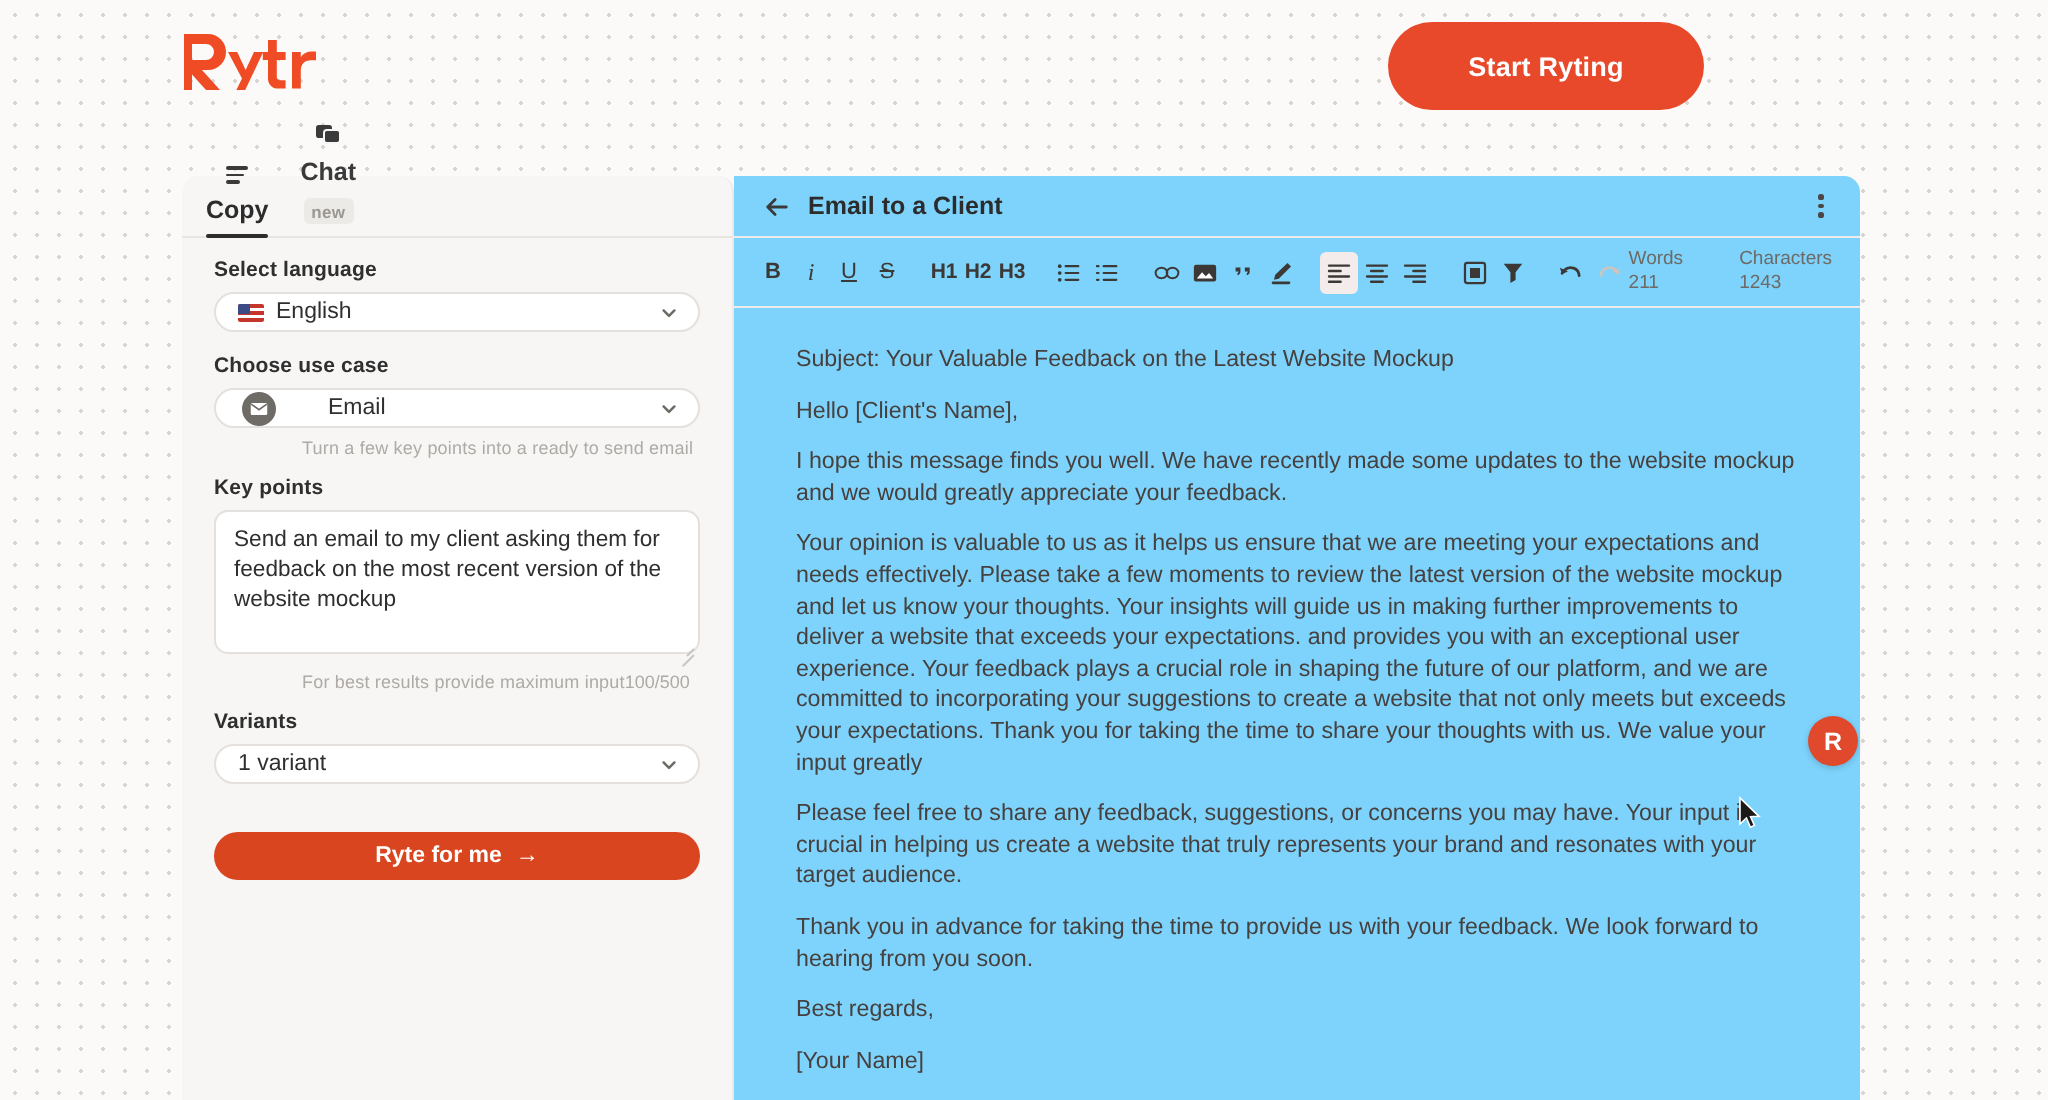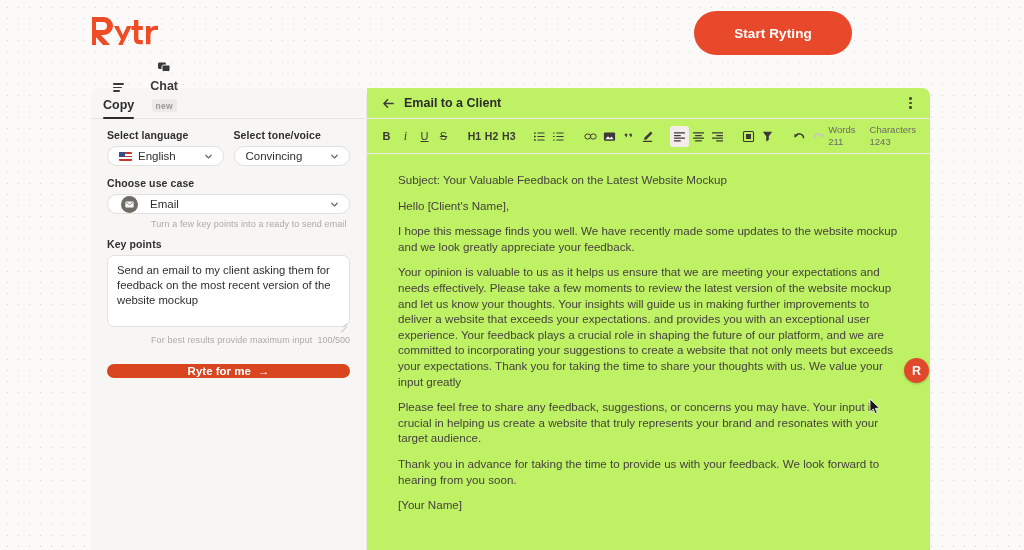--- a/index.html
+++ b/index.html
@@ -114,34 +114,34 @@
   .resize-grip {
     position: absolute; right: 3px; bottom: 3px; width: 8px; height: 8px;
     cursor: nwse-resize;
   }
   .resize-grip::before, .resize-grip::after {
     content:""; position:absolute; right:0; background:#c9c5c1; height:1px; transform-origin: right;
   }
   .resize-grip::before{ bottom:1px; width:8px; transform: rotate(-45deg);}
   .resize-grip::after{ bottom:4px; width:5px; transform: rotate(-45deg);}
 
-  .meta-row { display: flex; justify-content: space-between; margin-top: 4px; }
+  .meta-row { display: flex; margin-top: 4px; }
   .counter { font-size: 9px; color: #aeaaa5; }
 
   .ryte-btn {
-    margin-top: 10px; width: 100%; height: 14px; border: none;
+    margin-top: 24px; width: 100%; height: 24px; border: none;
     border-radius: 14px; background: #d8451f; color: #fff; cursor: pointer;
     font-size: 11.5px; font-weight: 700; font-family: "Liberation Sans", sans-serif;
     display: flex; align-items: center; justify-content: center; gap: 7px;
   }
 
   
   .editor {
     position: absolute; left: 367px; top: 88px;
-    width: 563px; height: 462px; background: #bef264;
+    width: 563px; height: 462px; background: #7dd3fc;
     border-top-right-radius: 8px;
   }
   .ed-header {
     height: 31px; display: flex; align-items: center;
     padding: 0 14px 0 15px; border-bottom: 1px solid #eeebe8;
   }
   .back-arrow { width: 13px; height: 13px; color: #3a3a3a; cursor: pointer; flex: none; }
   .doc-title {
     font-size: 12.5px; font-weight: 700; color: #2c2c2c; margin-left: 9px; flex: 1;
   }
@@ -160,21 +160,21 @@
   }
   .tb.txt { font-size: 11px; font-weight: 700; }
   .tb.ital { font-style: italic; font-family: "Liberation Serif", serif; font-size: 12px; }
   .tb.under { text-decoration: underline; font-size: 11px; }
   .tb.strike { text-decoration: line-through; font-size: 11px; }
   .tb.head { font-size: 10.5px; font-weight: 700; min-width: 17px; }
   .tb.active { background: #f4eceb; }
   .tb.disabled { color: #c9c5c1; }
   .tb svg { width: 13px; height: 13px; }
   .gap { width: 13px; }
-  .counts { margin-left: auto; display: flex; gap: 14px; padding-right: 14px; }
+  .counts { margin-left: auto; display: flex; gap: 28px; padding-right: 14px; }
   .count-b { text-align: left; }
   .count-b .lbl { font-size: 9.5px; color: #6d6a66; line-height: 12px; }
   .count-b .num { font-size: 9.5px; color: #6d6a66; line-height: 12px; }
 
   .doc {
     padding: 18px 30px 0 31px; height: 395px; overflow: hidden;
   }
   .doc p {
     font-size: 11.6px; line-height: 15.6px; color: #46403e;
     margin-bottom: 10px;
@@ -235,61 +235,61 @@
       <div class="col">
         <div class="field-label">Select language</div>
         <div class="select">
           <span class="flag"></span>
           <span class="val">English</span>
           <svg class="chev" viewBox="0 0 10 10">
               <path d="M2 3.6 L5 6.6 L8 3.6" stroke="currentColor" stroke-width="1.4" fill="none" stroke-linecap="round" stroke-linejoin="round"></path>
             </svg>
         </div>
       </div>
-      <div class="col">
-        <div class="field-label">Select tone/voice</div>
-        <div class="select">
-          <span class="val">Convincing</span>
-          <svg class="chev" viewBox="0 0 10 10">
-              <path d="M2 3.6 L5 6.6 L8 3.6" stroke="currentColor" stroke-width="1.4" fill="none" stroke-linecap="round" stroke-linejoin="round"></path>
-            </svg>
-        </div>
-      </div>
     </div>
 
     <div style="margin-top:11px;">
       <div class="field-label">Choose use case</div>
       <div class="select">
         <span class="usecase-ic">
           <svg viewBox="0 0 12 9">
               <rect x="0.5" y="0.5" width="11" height="8" rx="1" fill="#fff"></rect>
               <path d="M0.8 1.2 L6 5 L11.2 1.2" stroke="#6f6b66" stroke-width="1.1" fill="none"></path>
             </svg>
         </span>
-        <span class="val" style="margin-left:6px;">Email</span>
+        <span class="val" style="margin-left:20px;">Email</span>
         <svg class="chev" viewBox="0 0 10 10">
             <path d="M2 3.6 L5 6.6 L8 3.6" stroke="currentColor" stroke-width="1.4" fill="none" stroke-linecap="round" stroke-linejoin="round"></path>
           </svg>
       </div>
       <div class="hint">Turn a few key points into a ready to send email</div>
     </div>
 
     <div style="margin-top:9px;">
       <div class="field-label">Key points</div>
       <div class="ta-wrap">
         <textarea class="textarea" placeholder="Send an email to my client asking them for feedback on the most recent version of the website mockup" style="">Send an email to my client asking them for feedback on the most recent version of the website mockup</textarea>
         <span class="resize-grip"></span>
       </div>
       <div class="meta-row">
         <span class="hint" style="margin-top:0;">For best results provide maximum input</span>
         <span class="counter">100/500</span>
       </div>
     </div>
 
     <div class="row2" style="margin-top:9px;">
+      <div class="col">
+        <div class="field-label">Variants</div>
+        <div class="select">
+          <span class="val">1 variant</span>
+          <svg class="chev" viewBox="0 0 10 10">
+              <path d="M2 3.6 L5 6.6 L8 3.6" stroke="currentColor" stroke-width="1.4" fill="none" stroke-linecap="round" stroke-linejoin="round"></path>
+            </svg>
+        </div>
+      </div>
     </div>
 
     <button class="ryte-btn">
       <span>Ryte for me</span>
       <span>→</span>
     </button>
 
   </div>
 </div>
 
@@ -435,24 +435,25 @@
       <div class="count-b">
         <div class="lbl">Characters</div>
         <div class="num">1243</div>
       </div>
     </div>
   </div>
 
   <div class="doc">
     <p>Subject: Your Valuable Feedback on the Latest Website Mockup</p>
     <p>Hello [Client's Name],</p>
-    <p>I hope this message finds you well. We have recently made some updates to the website mockup and we look greatly appreciate your feedback.</p>
+    <p>I hope this message finds you well. We have recently made some updates to the website mockup and we would greatly appreciate your feedback.</p>
     <p>Your opinion is valuable to us as it helps us ensure that we are meeting your expectations and needs effectively. Please take a few moments to review the latest version of the website mockup and let us know your thoughts. Your insights will guide us in making further improvements to deliver a website that exceeds your expectations. and provides you with an exceptional user experience. Your feedback plays a crucial role in shaping the future of our platform, and we are committed to incorporating your suggestions to create a website that not only meets but exceeds your expectations. Thank you for taking the time to share your thoughts with us. We value your input greatly</p>
     <p>Please feel free to share any feedback, suggestions, or concerns you may have. Your input is crucial in helping us create a website that truly represents your brand and resonates with your target audience.</p>
     <p>Thank you in advance for taking the time to provide us with your feedback. We look forward to hearing from you soon.</p>
+    <p>Best regards,</p>
     <p>[Your Name]</p>
   </div>
 </div>
 
 <div class="float-badge">R</div>
 
 <svg class="cursor" viewBox="0 0 12 18">
   <path d="M1 1 L1 14 L4.2 11 L6.2 15.6 L8.2 14.7 L6.3 10.4 L10.5 10.2 z" fill="#1a1a1a" stroke="#fff" stroke-width="0.8"></path>
 </svg>
 

